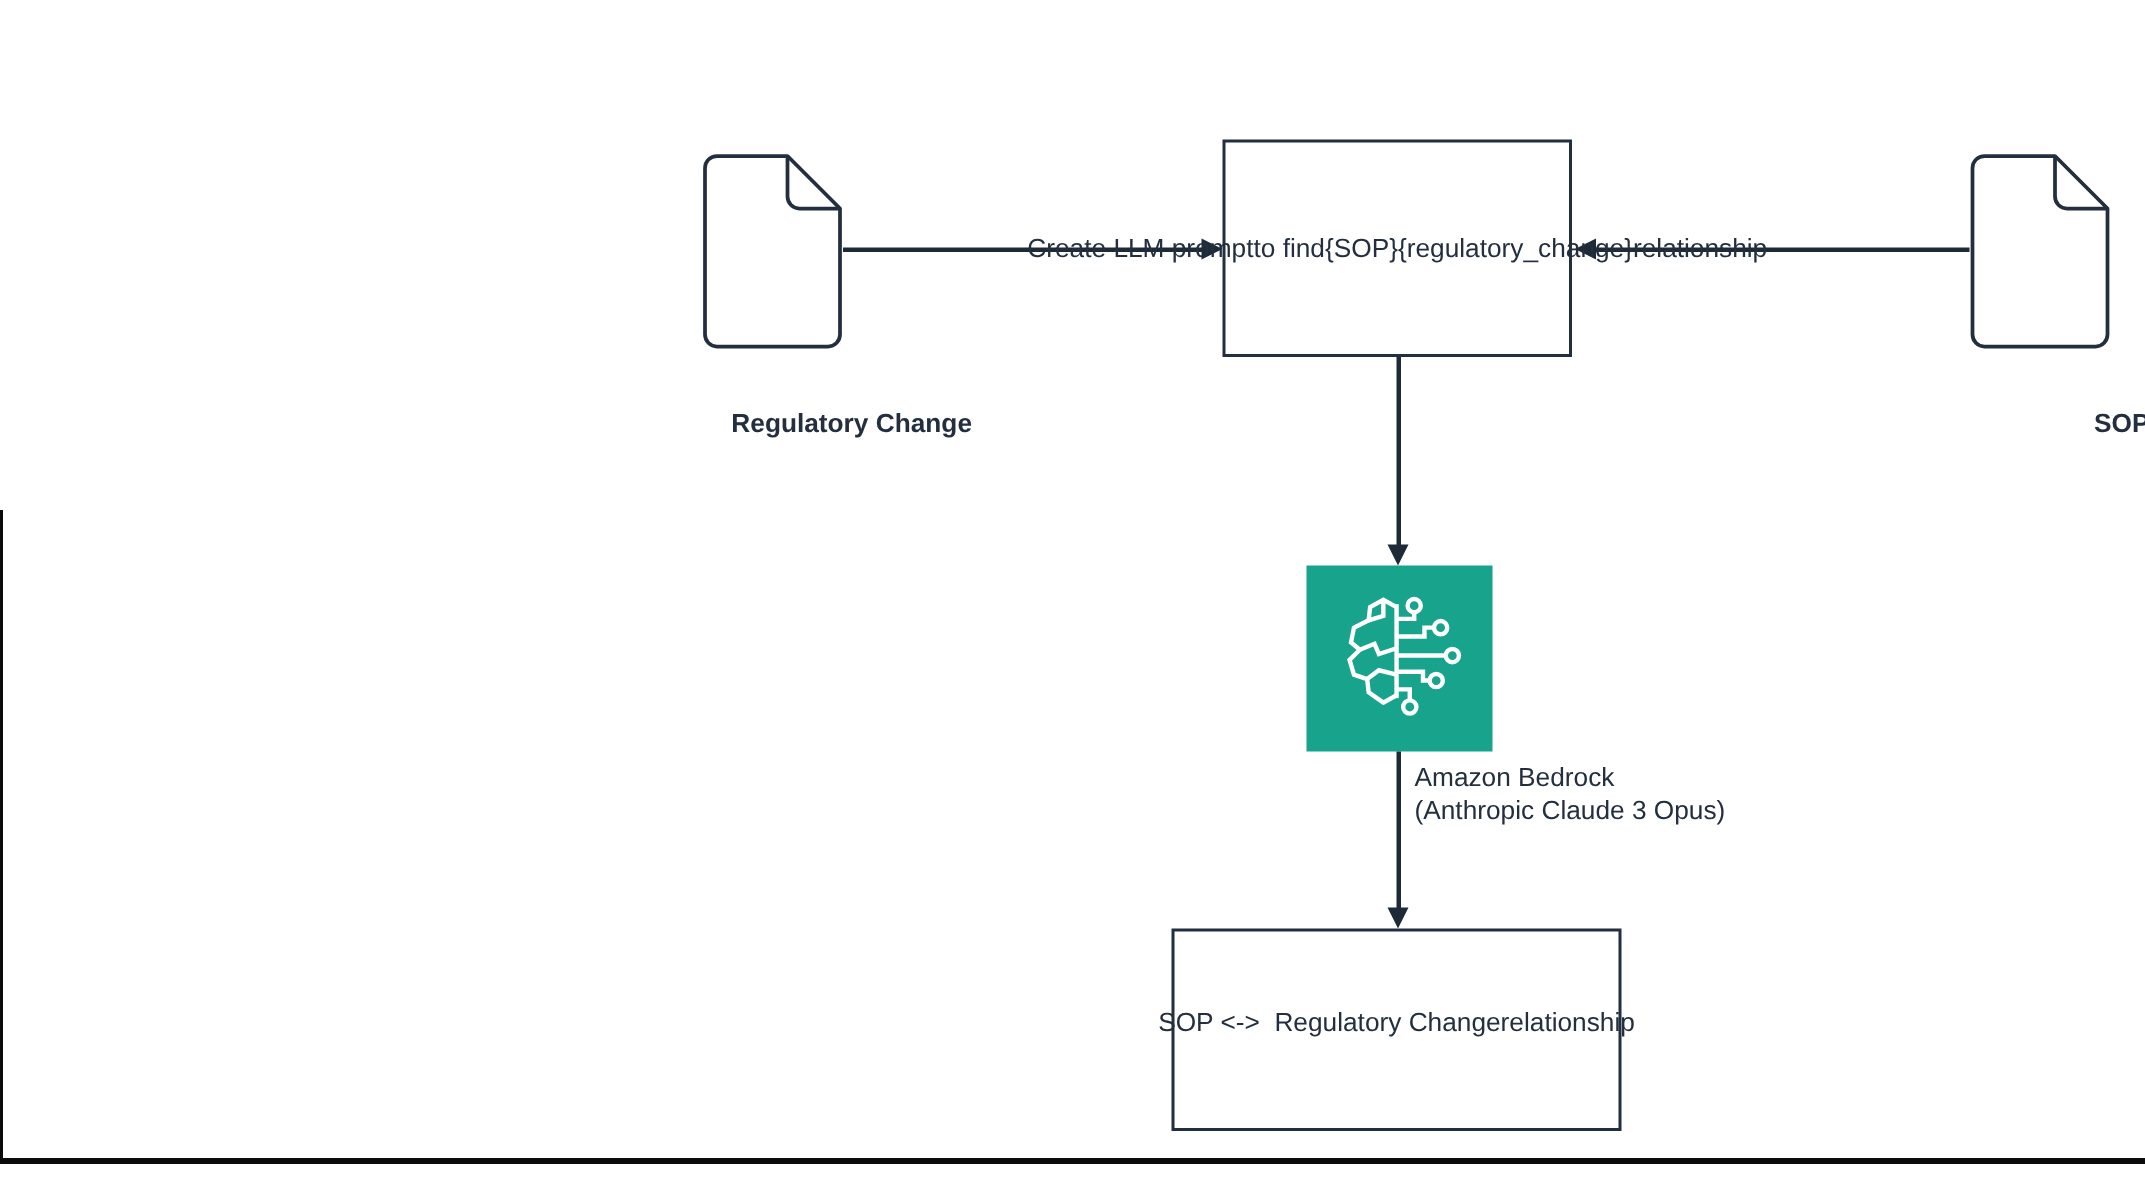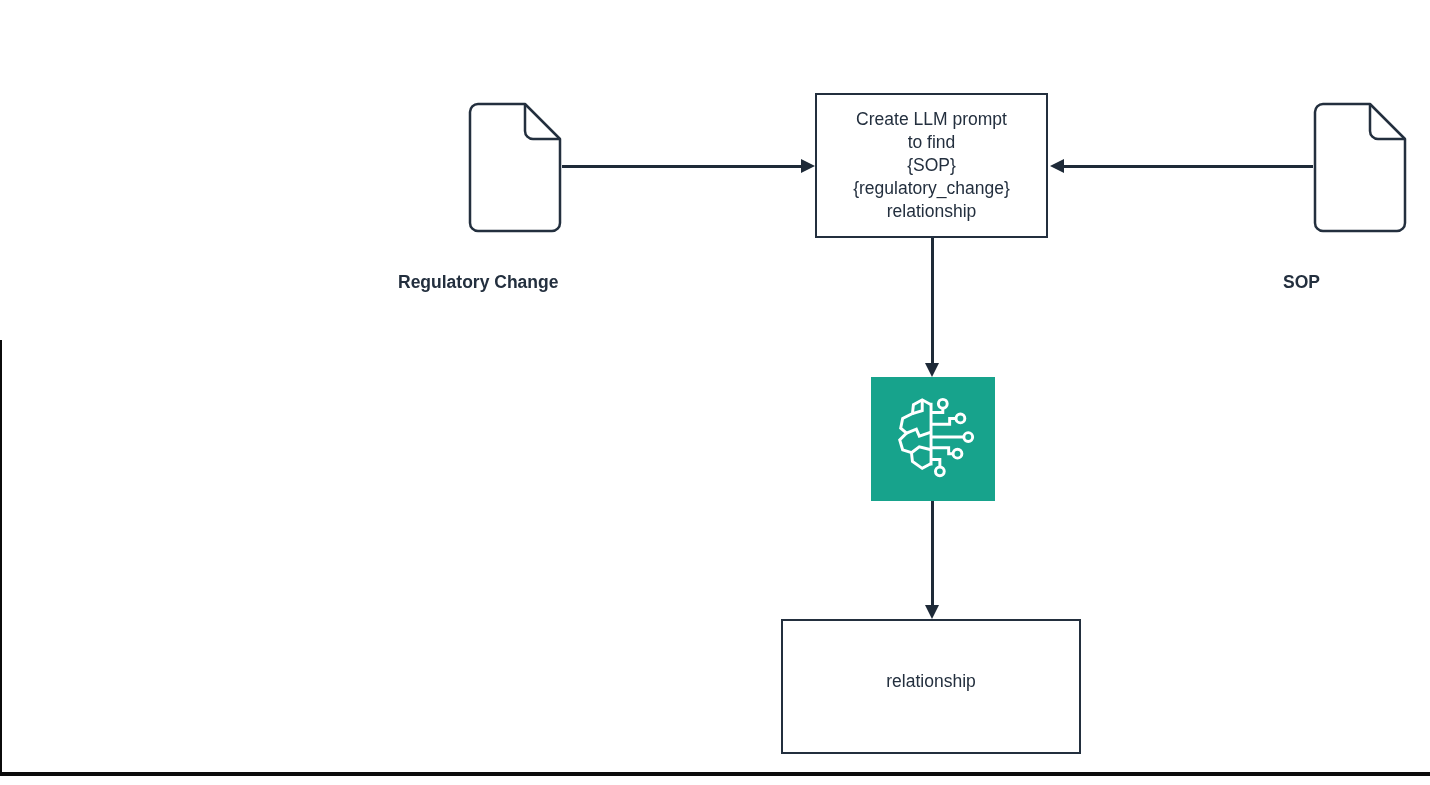--- a/index.html
+++ b/index.html
@@ -13,30 +13,30 @@
   *{box-sizing:border-box;margin:0;padding:0;}
   body{background:#fff;font-family:"Liberation Sans",sans-serif;}
   #canvas{position:relative;width:1430px;height:785px;background:#fff;overflow:hidden;}
 
   .abs{position:absolute;}
 
   
   .flow-box{
     border:2px solid var(--ink);
     background:#fff;
-    display:flex;flex-direction:column;justify-content:center;align-items:center;
+    display:flex;flex-direction:row;justify-content:center;align-items:center;
     text-align:center;color:var(--ink);
     font-size:17.5px;line-height:23px;font-weight:500;
   }
   #prompt-box{left:815px;top:93px;width:233px;height:145px;}
   #result-box{left:781px;top:619px;width:300px;height:135px;line-height:22px;padding-bottom:12px;}
   .box-line{white-space:pre;}
 
   .doc-label{
-    color:var(--ink);font-size:17.5px;font-weight:700;text-align:left;
+    color:var(--ink);font-size:17.5px;font-weight:700;text-align:right;
   }
   #reg-doc-label{left:398px;top:272px;width:250px;}
   #sop-doc-label{left:1283px;top:272px;width:150px;}
 
   #bedrock-node{
     left:871px;top:377px;width:124px;height:124px;
     background:var(--bedrock-green);
     display:flex;align-items:center;justify-content:center;
   }
   #bedrock-label{
@@ -128,24 +128,29 @@
       <circle cx="76" cy="27" r="4.5"></circle>
       <path d="M46 46 H79"></path>
       <circle cx="84" cy="46" r="4.5"></circle>
       <path d="M46 57 H64 V63 H68"></path>
       <circle cx="73" cy="63" r="4.5"></circle>
       <path d="M46 69 H55 V76"></path>
       <circle cx="55" cy="81" r="4.5"></circle>
     </svg>
   </div>
 
+  <div class="abs" id="bedrock-label">
+    <div>Amazon Bedrock</div>
+    <div>(Anthropic Claude 3 Opus)</div>
+  </div>
 
   <div class="abs vline" style="left:931px;top:501px;height:106px;"></div>
   <div class="abs head-down" style="left:925px;top:605px;"></div>
 
   <div class="abs flow-box" id="result-box">
+    <div class="box-line">SOP &lt;-&gt;  Regulatory Change</div>
     <div class="box-line">relationship</div>
   </div>
 
   <div class="abs" id="left-rule"></div>
   <div class="abs" id="bottom-rule"></div>
 
 </div>
 
 </body></html>

